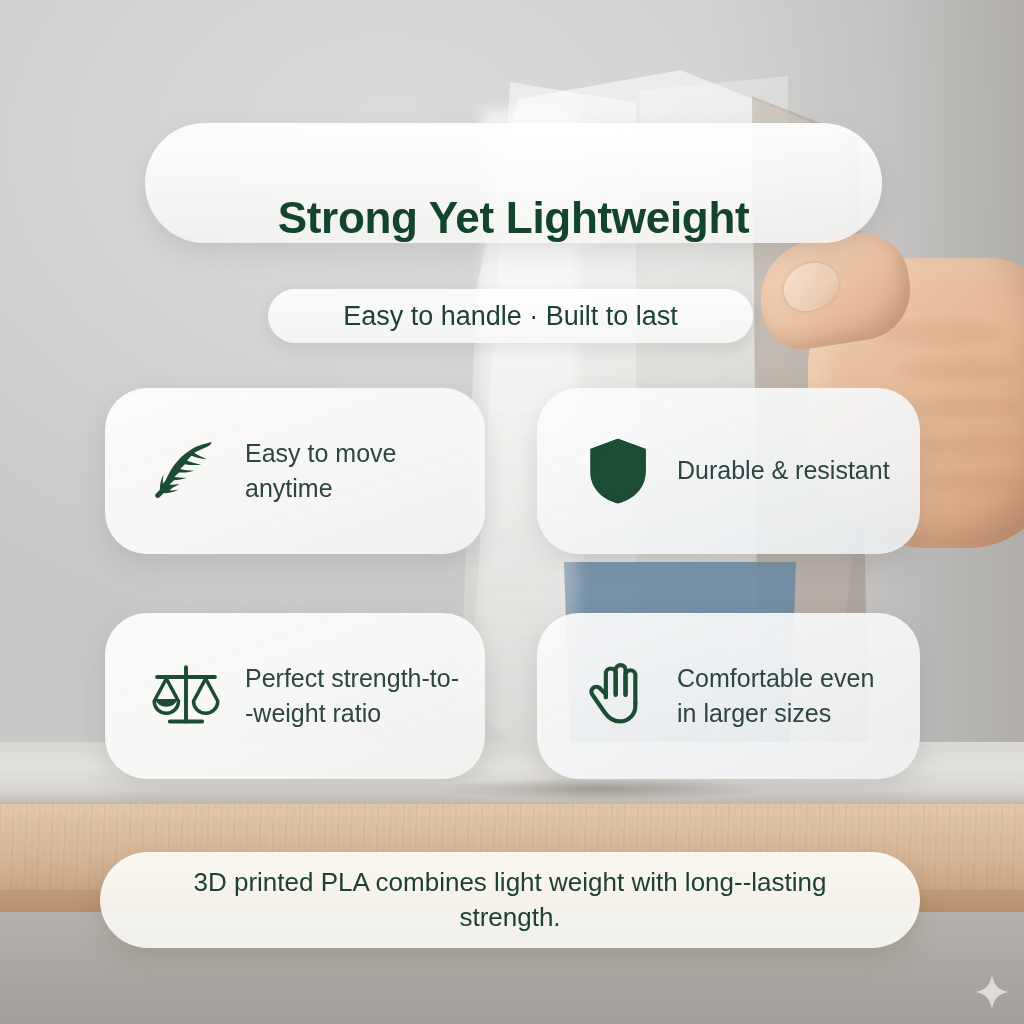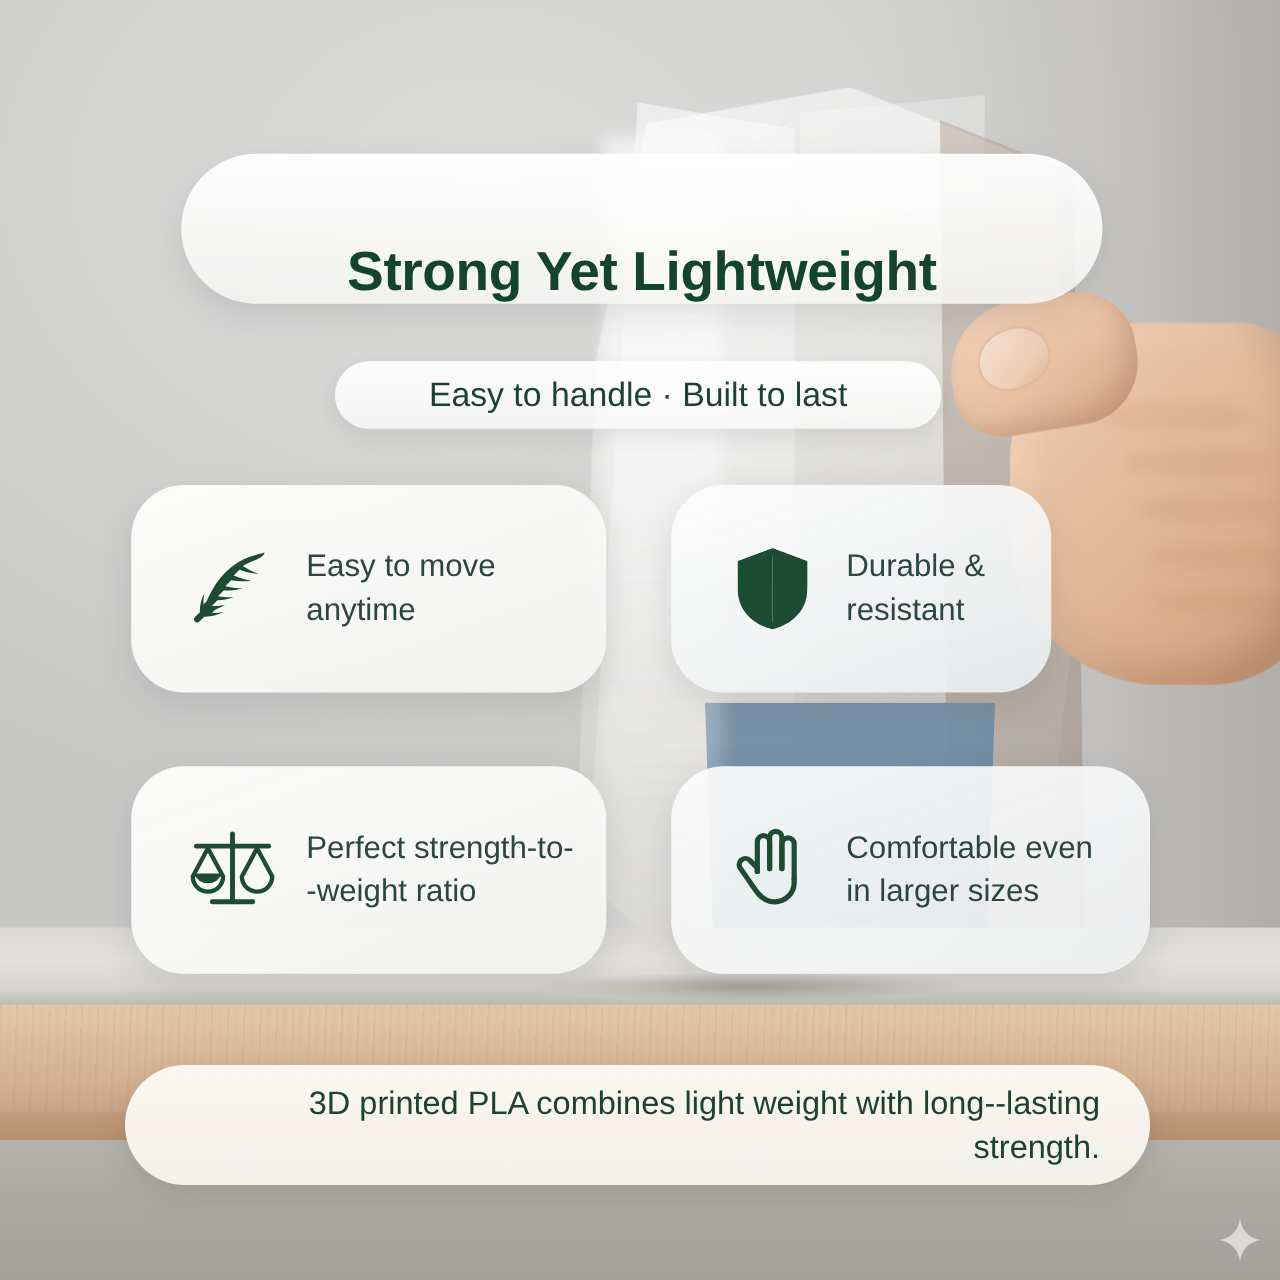--- a/index.html
+++ b/index.html
@@ -143,40 +143,40 @@
 
   .card {
     position:absolute;
     border-radius:42px;
     box-shadow:0 10px 26px rgba(80,80,80,.15);
     display:flex; align-items:center; gap:22px;
     padding:0 26px 0 44px;
   }
   .card.c1 { left:105px; top:388px;  width:380px; height:166px;
     background:linear-gradient(160deg, rgba(252,252,251,.97) 0%, rgba(248,248,247,.95) 60%, rgba(243,243,242,.93) 100%); }
-  .card.c2 { left:537px; top:388px;  width:304px; height:166px;
+  .card.c2 { left:537px; top:388px;  width:383px; height:166px;
     background:linear-gradient(160deg, rgba(252,252,252,.95) 0%, rgba(243,245,246,.92) 55%, rgba(233,238,241,.90) 100%); }
   .card.c3 { left:105px; top:613px;  width:380px; height:166px;
     background:linear-gradient(160deg, rgba(252,252,251,.97) 0%, rgba(248,248,247,.95) 60%, rgba(242,242,241,.93) 100%); }
   .card.c4 { left:537px; top:613px;  width:383px; height:166px;
     background:linear-gradient(160deg, rgba(250,250,250,.95) 0%, rgba(245,246,247,.92) 55%, rgba(238,240,241,.90) 100%); }
 
   .card-icon { flex:0 0 auto; width:74px; height:74px; display:flex; align-items:center; justify-content:center; }
   .card-icon svg { width:74px; height:74px; display:block; }
   .card-text { font-size:25px; line-height:1.42; color:#2c4641; }
 
   .pill-footer {
     position:absolute; left:100px; top:852px; width:820px; height:96px;
     border-radius:48px;
     background:linear-gradient(180deg, rgba(253,251,247,.94) 0%, rgba(248,246,241,.92) 100%);
     box-shadow:0 10px 24px rgba(90,75,60,.18);
     display:flex; align-items:center; justify-content:center;
     padding:0 40px;
   }
-  .pill-footer p { font-size:26px; line-height:1.36; color:#1d4234; text-align:right; }
+  .pill-footer p { font-size:26px; line-height:1.36; color:#1d4234; text-align:center; }
 
   .sparkle { position:absolute; left:975px; top:975px; width:34px; height:34px; opacity:.72; }
 </style>
 </head>
 <body>
 
 <div id="photo-bg">
   <div class="wall"></div>
   <div class="wall-shadow-r"></div>
 

